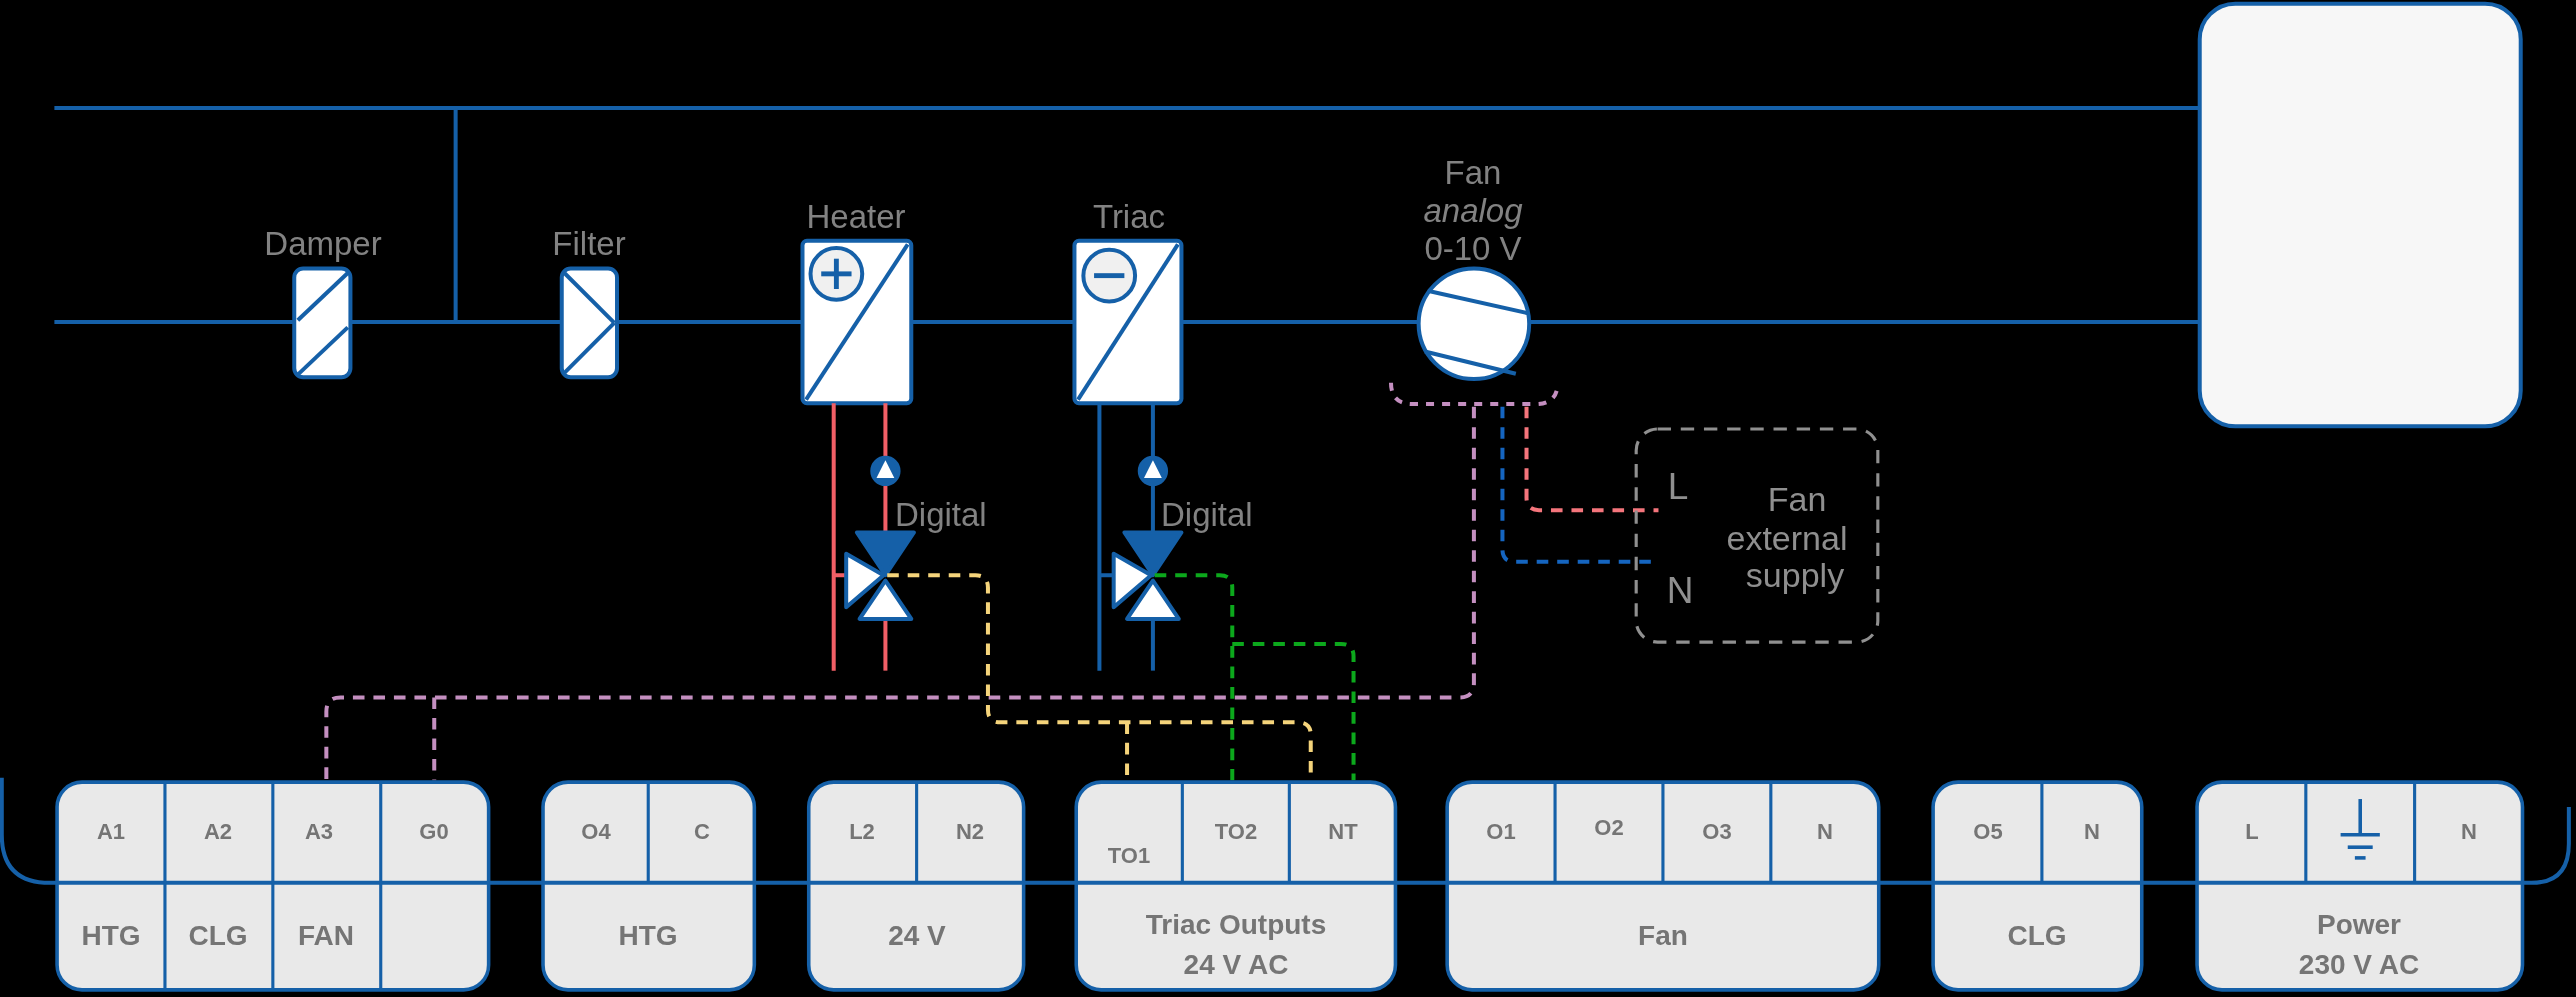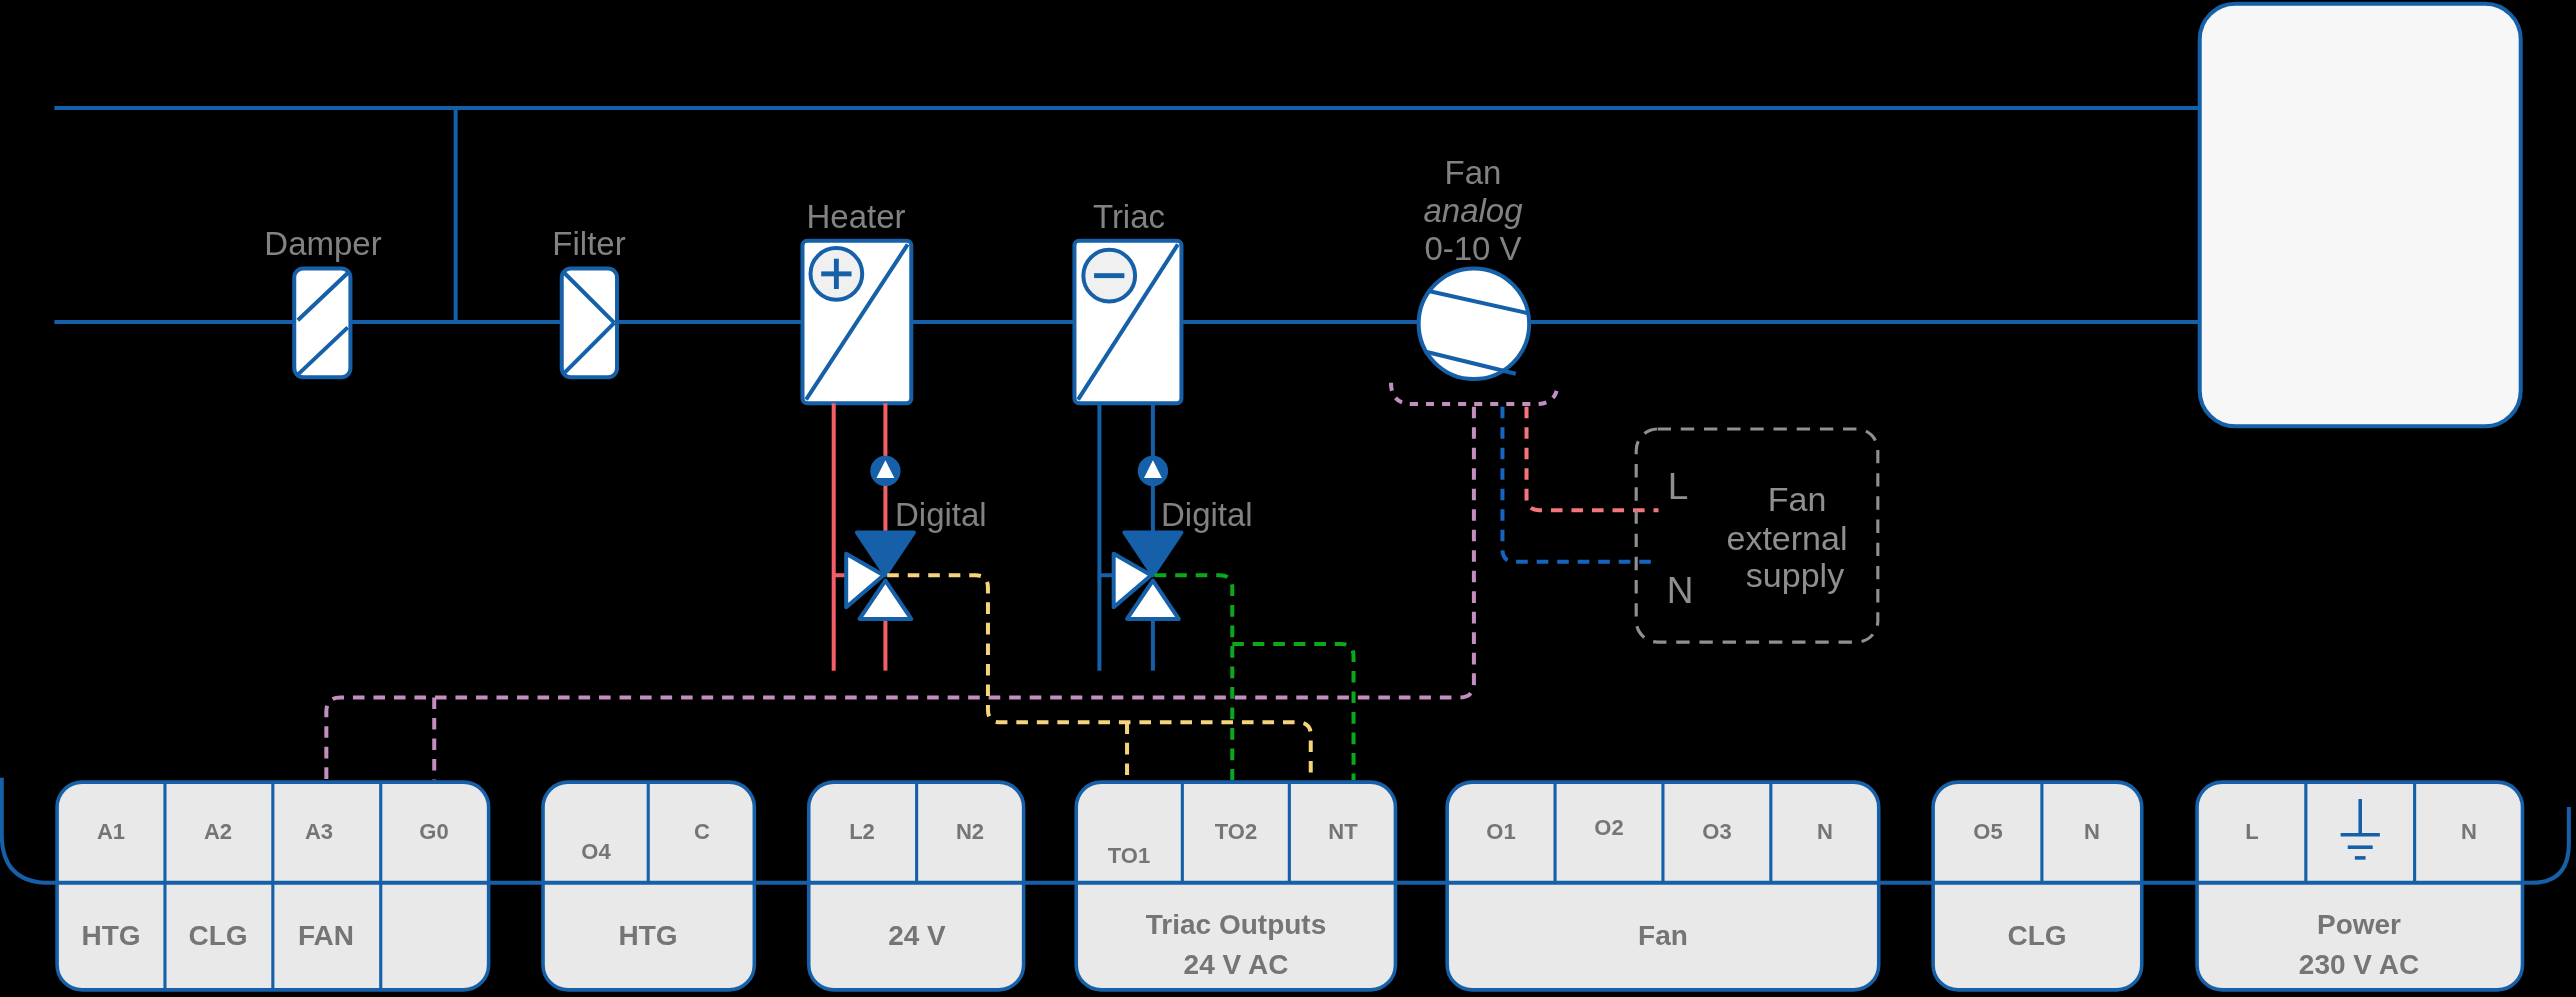--- a/index.html
+++ b/index.html
@@ -188,21 +188,21 @@
   <div class="lbl ln" style="left:1678px;top:486px;">L</div>
   <div class="lbl ln" style="left:1680px;top:590px;">N</div>
   <div class="lbl ext" style="left:1797px;top:499px;">Fan</div>
   <div class="lbl ext" style="left:1787px;top:538px;">external</div>
   <div class="lbl ext" style="left:1795px;top:575px;">supply</div>
 
   <div class="lbl tl" style="left:111px;top:832px;">A1</div>
   <div class="lbl tl" style="left:218px;top:832px;">A2</div>
   <div class="lbl tl" style="left:319px;top:832px;text-align:right;">A3</div>
   <div class="lbl tl" style="left:434px;top:832px;">G0</div>
-  <div class="lbl tl" style="left:596px;top:832px;margin-top:20px;">O4</div>
+  <div class="lbl tl" style="left:596px;top:832px;">O4</div>
   <div class="lbl tl" style="left:702px;top:832px;">C</div>
   <div class="lbl tl" style="left:862px;top:832px;">L2</div>
   <div class="lbl tl" style="left:970px;top:832px;">N2</div>
   <div class="lbl tl" style="left:1129px;top:832px;margin-top:24px;">TO1</div>
   <div class="lbl tl" style="left:1236px;top:832px;">TO2</div>
   <div class="lbl tl" style="left:1343px;top:832px;">NT</div>
   <div class="lbl tl" style="left:1501px;top:832px;">O1</div>
   <div class="lbl tl" style="left:1609px;top:828px;">O2</div>
   <div class="lbl tl" style="left:1717px;top:832px;">O3</div>
   <div class="lbl tl" style="left:1825px;top:832px;">N</div>

